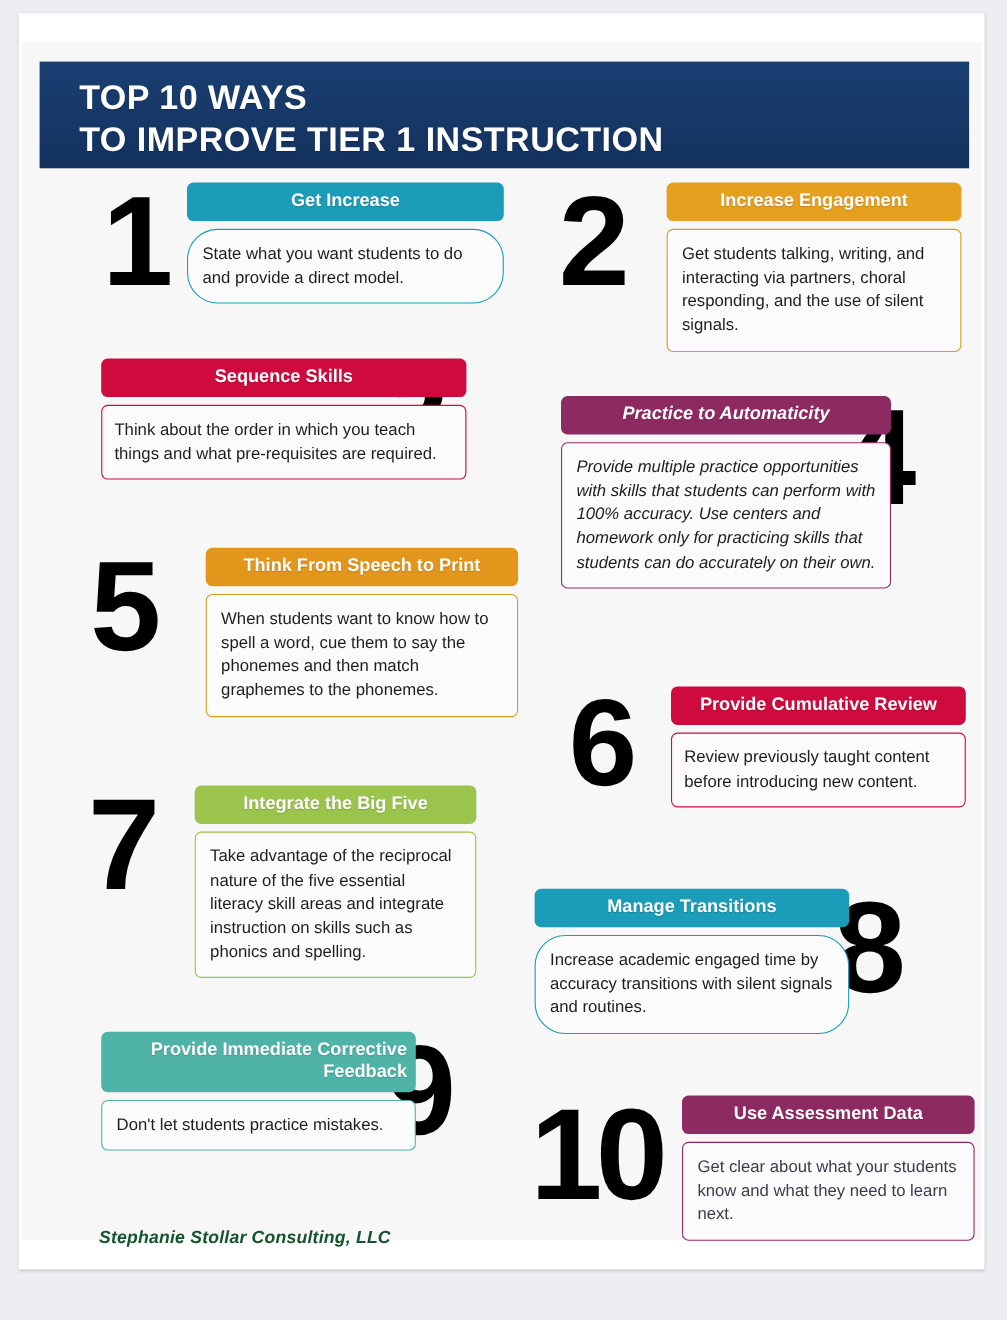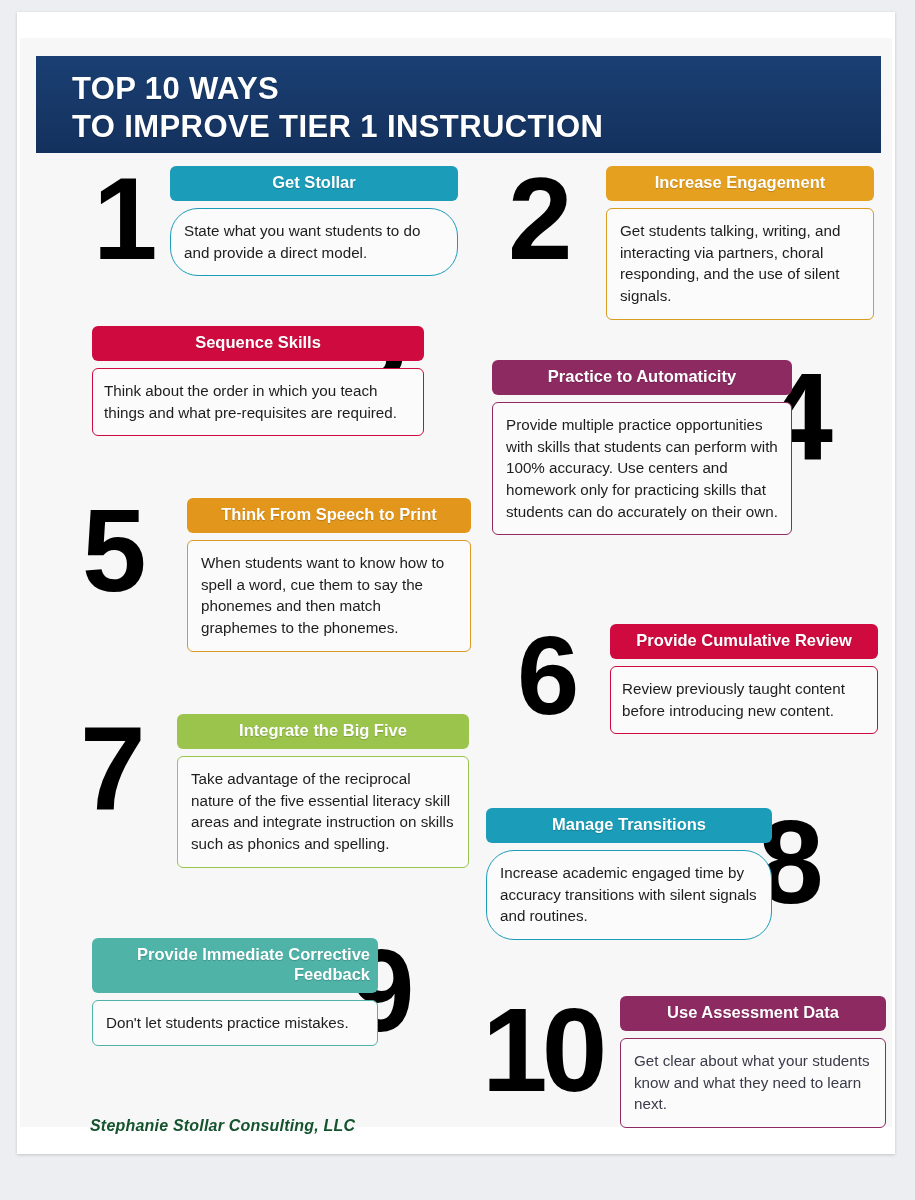--- a/index.html
+++ b/index.html
@@ -122,33 +122,33 @@
   #item-2 { left: 478px; top: 128px; width: 392px; height: 200px; }
   #item-2 .num { left: 10px; top: 6px; font-size: 116px; }
   #item-2 .card { left: 108px; top: 0; width: 268px; }
 
   #item-3 { left: 52px; top: 288px; width: 400px; height: 160px; }
   #item-3 .num { left: 272px; top: 6px; font-size: 116px; }
   #item-3 .card { left: 20px; top: 0; width: 332px; }
 
   #item-4 { left: 452px; top: 322px; width: 420px; height: 260px; }
   #item-4 .num { left: 292px; top: 6px; font-size: 124px; }
-  #item-4 .card { left: 20px; top: 0; width: 300px; }
+  #item-4 .card { left: 38px; top: 0; width: 300px; font-style: italic; }
 
   #item-5 { left: 52px; top: 460px; width: 420px; height: 210px; }
   #item-5 .num { left: 10px; top: 6px; font-size: 116px; }
   #item-5 .card { left: 115px; top: 0; width: 284px; }
 
   #item-6 { left: 490px; top: 586px; width: 390px; height: 180px; }
   #item-6 .num { left: 7px; top: 6px; font-size: 112px; }
   #item-6 .card { left: 100px; top: 0; width: 268px; }
 
   #item-7 { left: 52px; top: 676px; width: 410px; height: 220px; }
   #item-7 .num { left: 8px; top: 6px; font-size: 118px; }
-  #item-7 .card { left: 105px; top: 0; width: 292px; }
+  #item-7 .card { left: 105px; top: 0; width: 256px; }
 
   #item-8 { left: 448px; top: 770px; width: 420px; height: 190px; }
   #item-8 .num { left: 290px; top: 6px; font-size: 118px; }
   #item-8 .card { left: 18px; top: 0; width: 286px; }
 
   #item-9 { left: 52px; top: 900px; width: 400px; height: 170px; }
   #item-9 .num { left: 278px; top: 6px; font-size: 116px; }
   #item-9 .card { left: 20px; top: 0; width: 286px; }
 
   #item-10 { left: 462px; top: 958px; width: 412px; height: 180px; }
@@ -195,21 +195,21 @@
       <div class="header-banner">
         <div class="header-line">TOP 10 WAYS</div>
         <div class="header-line">TO IMPROVE TIER 1 INSTRUCTION</div>
       </div>
 
       <div class="board">
 
         <div class="item c-teal" id="item-1">
           <div class="num">1</div>
           <div class="card">
-            <div class="card-title">Get Stollar</div>
+            <div class="card-title">Get Increase</div>
             <div class="card-body">State what you want students to do and provide a direct model.</div>
           </div>
         </div>
 
         <div class="item c-amber" id="item-2">
           <div class="num">2</div>
           <div class="card">
             <div class="card-title">Increase Engagement</div>
             <div class="card-body">Get students talking, writing, and interacting via partners, choral responding, and the use of silent signals.</div>
           </div>

